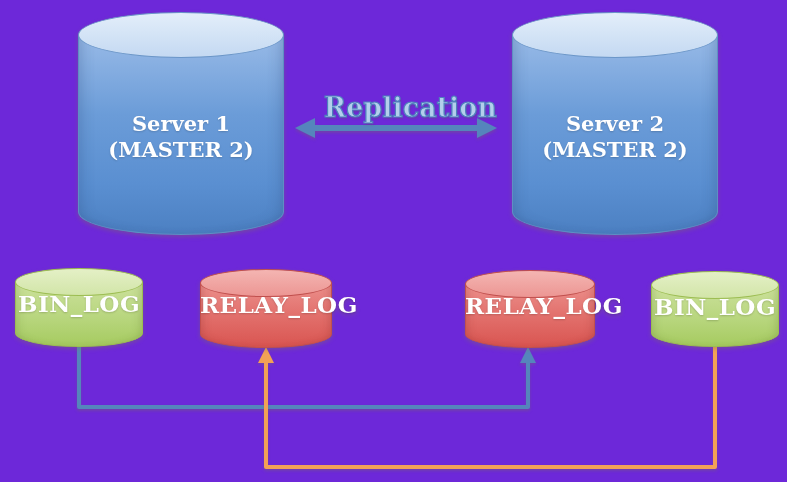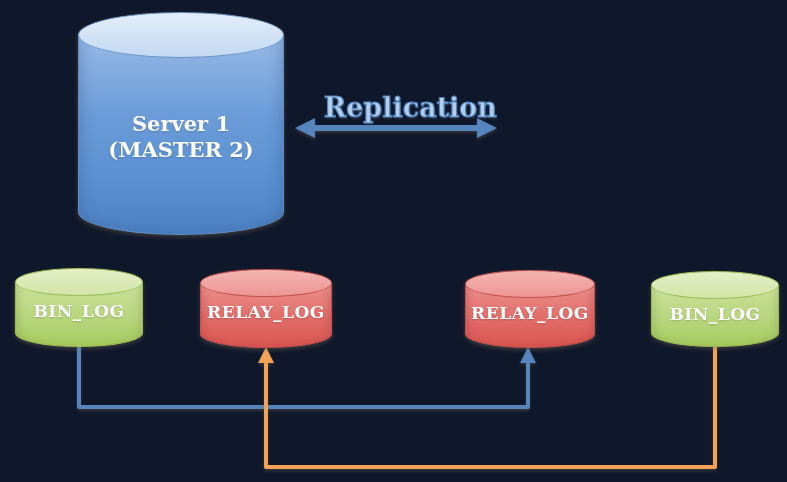--- a/index.html
+++ b/index.html
@@ -1,20 +1,20 @@
 <!DOCTYPE html>
 <html><head>
 <meta charset="utf-8">
 <style>
   html, body { margin: 0; padding: 0; background: #ffffff; }
   .canvas {
     position: relative;
     width: 787px;
     height: 482px;
-    background: #0f172a;
+    background: #6d28d9;
     overflow: hidden;
     font-family: "DejaVu Serif", "Liberation Serif", serif;
   }
 
   
   svg.connectors {
     position: absolute;
     left: 0; top: 0;
     width: 787px; height: 482px;
   }
@@ -75,21 +75,21 @@
 
   
   .cyl-label {
     position: absolute; left: 0; right: 0;
     text-align: center;
     color: #ffffff;
     font-weight: bold;
     text-shadow: 0 1px 2px rgba(0,0,0,0.18);
   }
   .big .cyl-label { top: 99px; font-size: 21px; line-height: 26px; }
-  .small .cyl-label { top: 33px; font-size: 17px; letter-spacing: 0.5px; }
+  .small .cyl-label { top: 22px; font-size: 23px; letter-spacing: 0.5px; }
 
   .replication-label {
     position: absolute;
     left: 297px; top: 92px; width: 200px;
     text-align: right;
     font-weight: bold;
     font-size: 27px;
     color: #B3CFEC;
     -webkit-text-stroke: 1.2px #4F81BD;
     text-shadow: 1px 2px 2px rgba(90,90,90,0.35);
@@ -129,20 +129,28 @@
 
   <div class="cyl big server pos-server1">
     <div class="body"></div>
     <div class="cap"></div>
     <div class="cyl-label">
       <div>Server 1</div>
       <div>(MASTER 2)</div>
     </div>
   </div>
 
+  <div class="cyl big server pos-server2">
+    <div class="body"></div>
+    <div class="cap"></div>
+    <div class="cyl-label">
+      <div>Server 2</div>
+      <div>(MASTER 2)</div>
+    </div>
+  </div>
 
   <div class="cyl small bin pos-binlog1">
     <div class="body"></div>
     <div class="cap"></div>
     <div class="cyl-label">BIN_LOG</div>
   </div>
 
   <div class="cyl small relay pos-relaylog1">
     <div class="body"></div>
     <div class="cap"></div>

